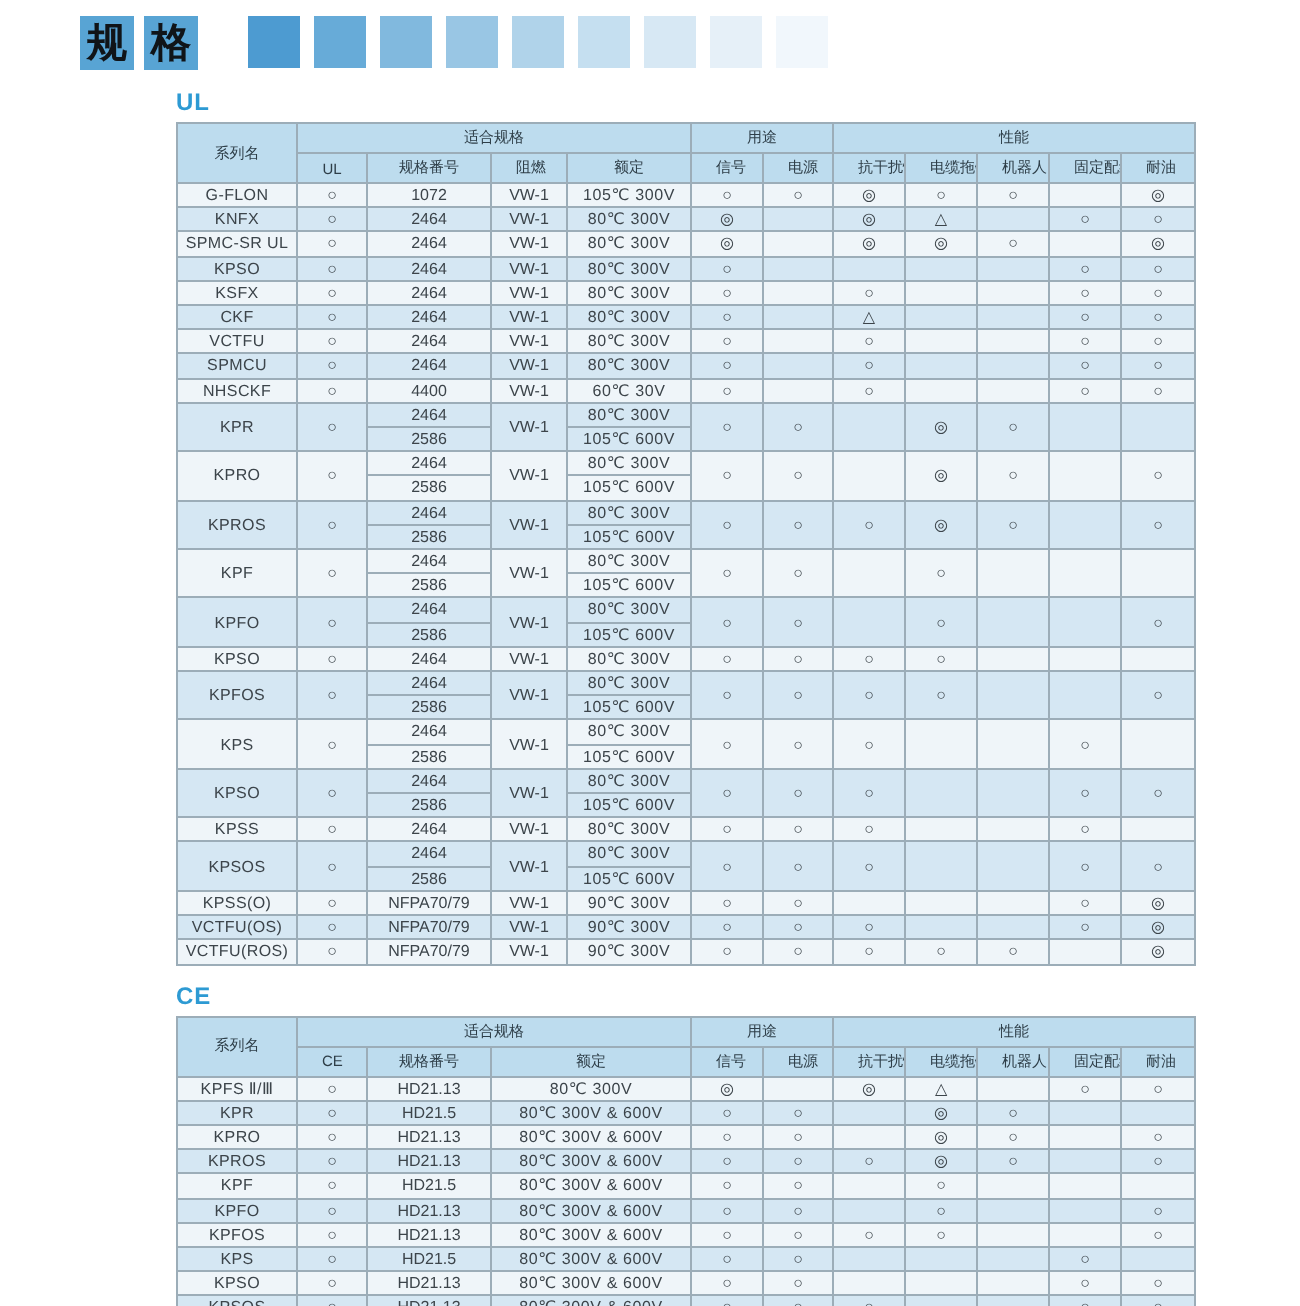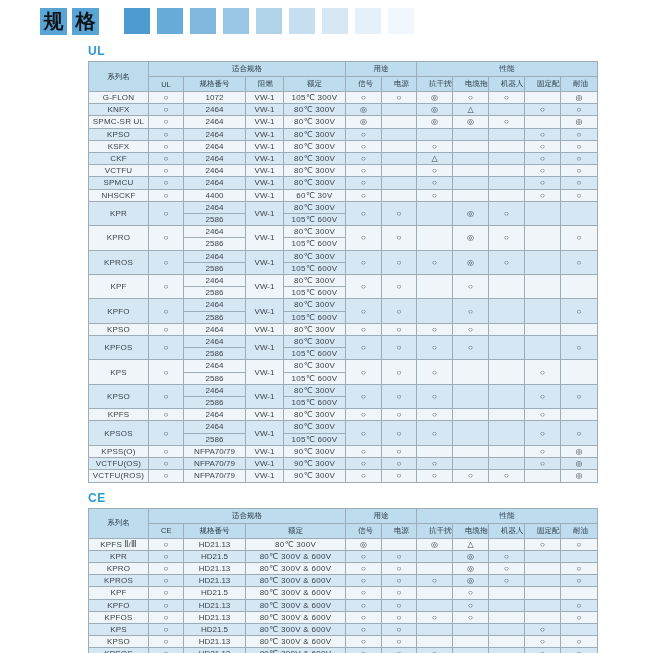--- a/index.html
+++ b/index.html
@@ -369,21 +369,21 @@
             <td class="mark-cell" rowspan="2"></td>
             <td class="mark-cell" rowspan="2"></td>
             <td class="mark-cell" rowspan="2">○</td>
             <td class="mark-cell" rowspan="2">○</td>
           </tr>
           <tr class="stripe-b">
             <td>2586</td>
             <td class="rating">105℃  600V</td>
           </tr>
           <tr class="stripe-a">
-            <td class="series-cell" rowspan="1">KPFS</td>
+            <td class="series-cell" rowspan="1">KPSS</td>
             <td class="cert-cell" rowspan="1">○</td>
             <td>2464</td>
             <td rowspan="1">VW-1</td>
             <td class="rating">80℃  300V</td>
             <td class="mark-cell" rowspan="1">○</td>
             <td class="mark-cell" rowspan="1">○</td>
             <td class="mark-cell" rowspan="1">○</td>
             <td class="mark-cell" rowspan="1"></td>
             <td class="mark-cell" rowspan="1"></td>
             <td class="mark-cell" rowspan="1">○</td>

